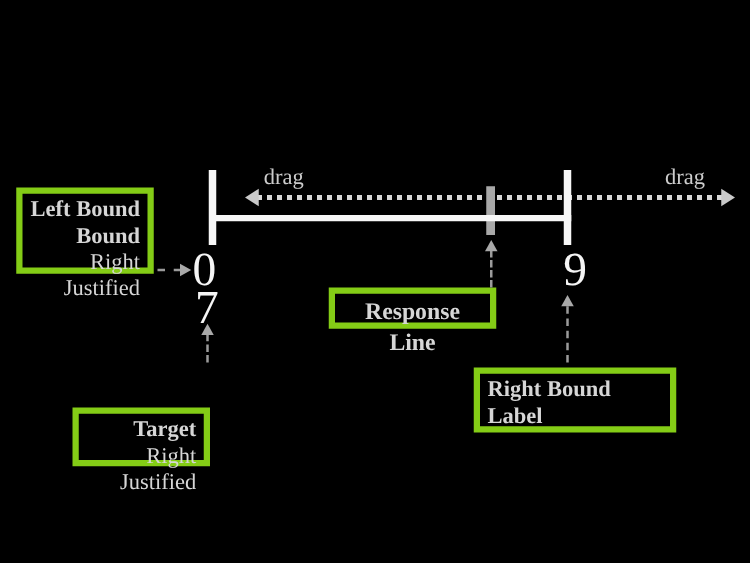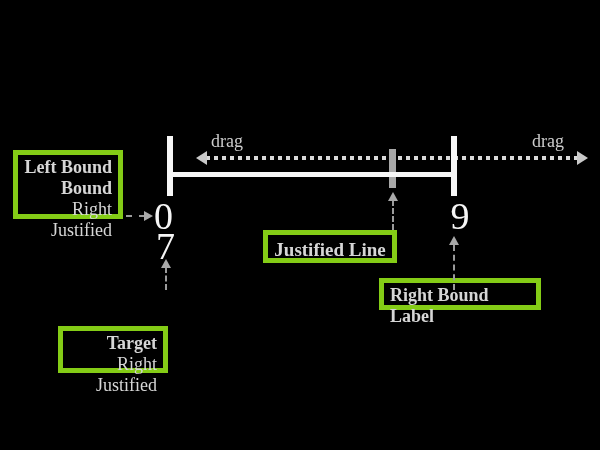--- a/index.html
+++ b/index.html
@@ -98,22 +98,22 @@
     text-align: right;
     margin-top: 36px;
   }
   .callout.response {
     left: 263px; top: 230px;
     width: 134px; height: 33px;
     text-align: center;
   }
   .callout.response div { font-size: 19px; line-height: 25px; }
   .callout.right-bound {
-    left: 379px; top: 278px;
-    width: 162px; height: 32px;
+    left: 379px; top: 294px;
+    width: 162px; height: 52px;
     text-align: left;
   }
   
   .conn-h {
     position: absolute;
     height: 0;
     border-top: 2px dashed #9b9b9b;
   }
   .conn-v {
     position: absolute;
@@ -168,21 +168,21 @@
     <div class="bold">Bound</div>
     <div>Right Justified</div>
   </div>
 
   <div class="callout target">
     <div class="bold">Target</div>
     <div>Right Justified</div>
   </div>
 
   <div class="callout response">
-    <div class="bold">Justified Line</div>
+    <div class="bold">Response Line</div>
   </div>
 
   <div class="callout right-bound">
     <div class="bold">Right Bound Label</div>
   </div>
 
   <div class="conn-h conn-a-line"></div>
   <div class="conn-head-right conn-a-head"></div>
 
   <div class="conn-v conn-b-line"></div>

